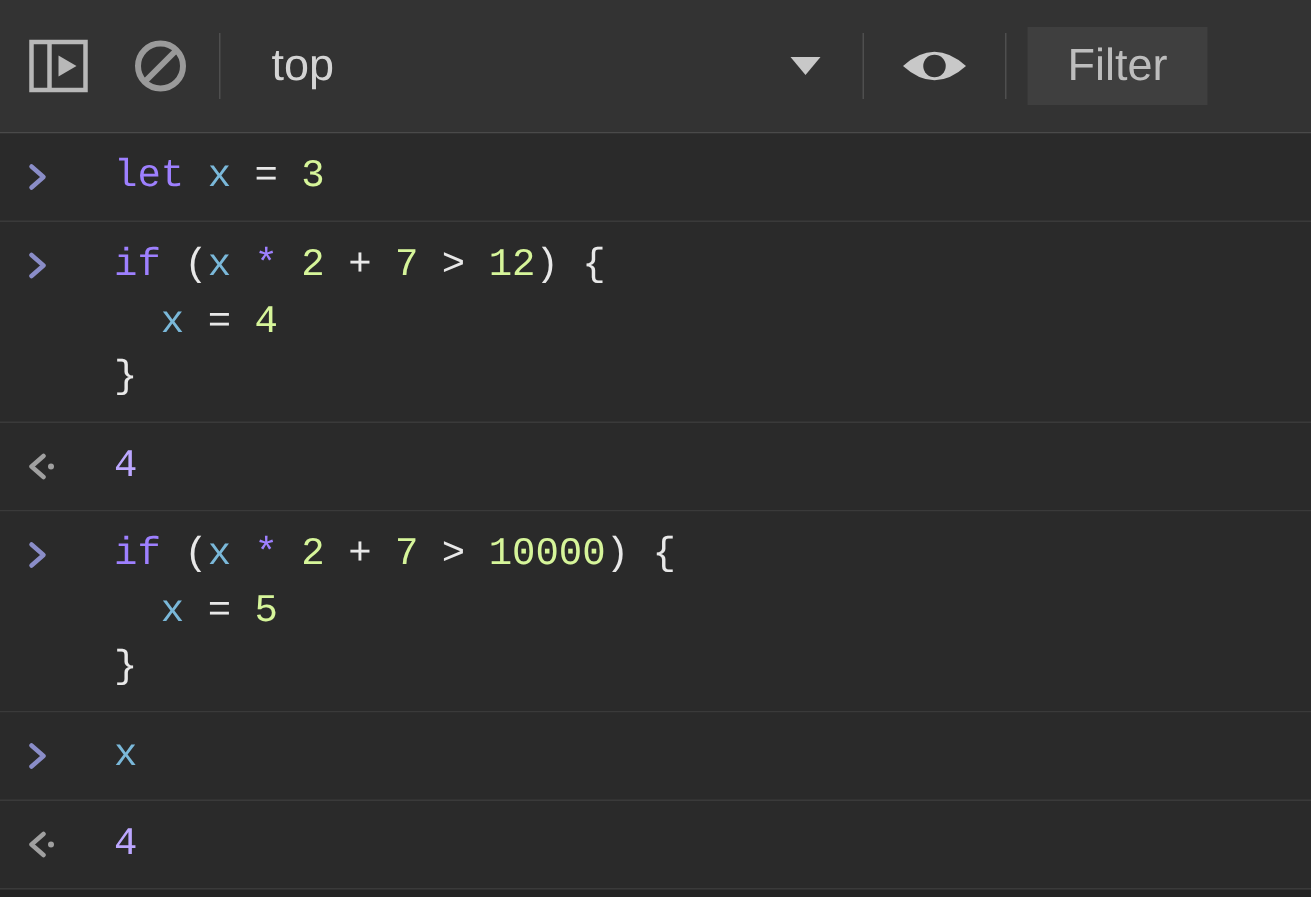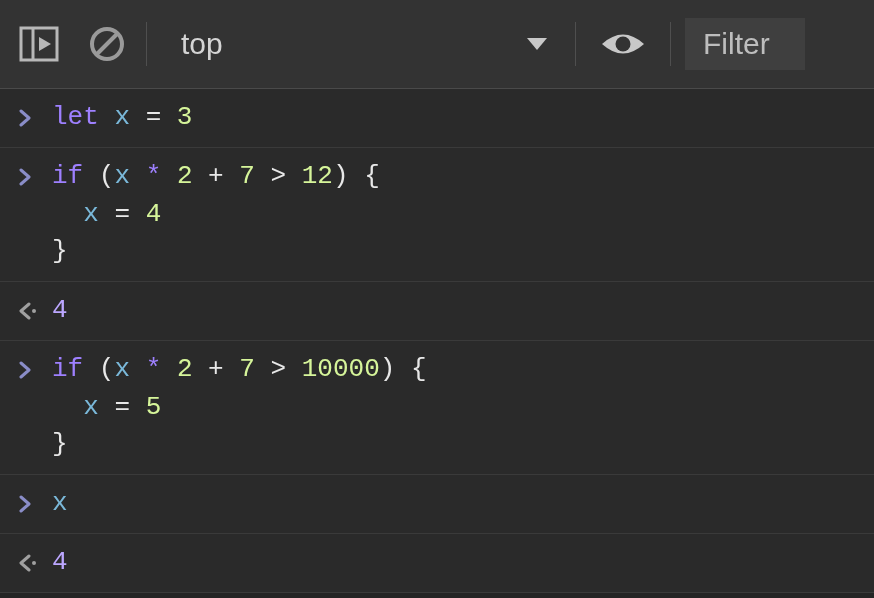--- a/index.html
+++ b/index.html
@@ -58,20 +58,21 @@
     .filter-input {
       background: #3f3f3f;
       border: none;
       height: 52px;
       padding: 0 18px;
       color: #fde047;
       font-family: -apple-system, Helvetica, Arial, sans-serif;
       font-size: 30px;
       width: 120px;
       outline: none;
+      text-align: center;
     }
     .filter-input::placeholder { color: #bdbdbd; }
     .console-row {
       display: flex;
       align-items: flex-start;
       padding: 10px 14px 10px 18px;
       border-bottom: 1px solid #3a3a3a;
     }
     .console-row.input { background: #2a2a2a; }
     .console-row.output { background: #2a2a2a; }
@@ -81,20 +82,21 @@
       display: flex;
       align-items: center;
       height: 38px;
       color: #8a8dc8;
     }
     .row-icon.out { color: #a0a0a0; }
     .row-content {
       flex: 1;
       white-space: pre;
       line-height: 1.45;
+      margin-left: 24px;
     }
     .tok-keyword { color: #9e80ff; }
     .tok-var { color: #7ab8d9; }
     .tok-op { color: #e8e8e8; }
     .tok-num { color: #d6f59a; }
     .tok-punc { color: #e8e8e8; }
     .tok-result { color: #bca7ff; }
     svg { display: block; }
   </style>
 </head>

